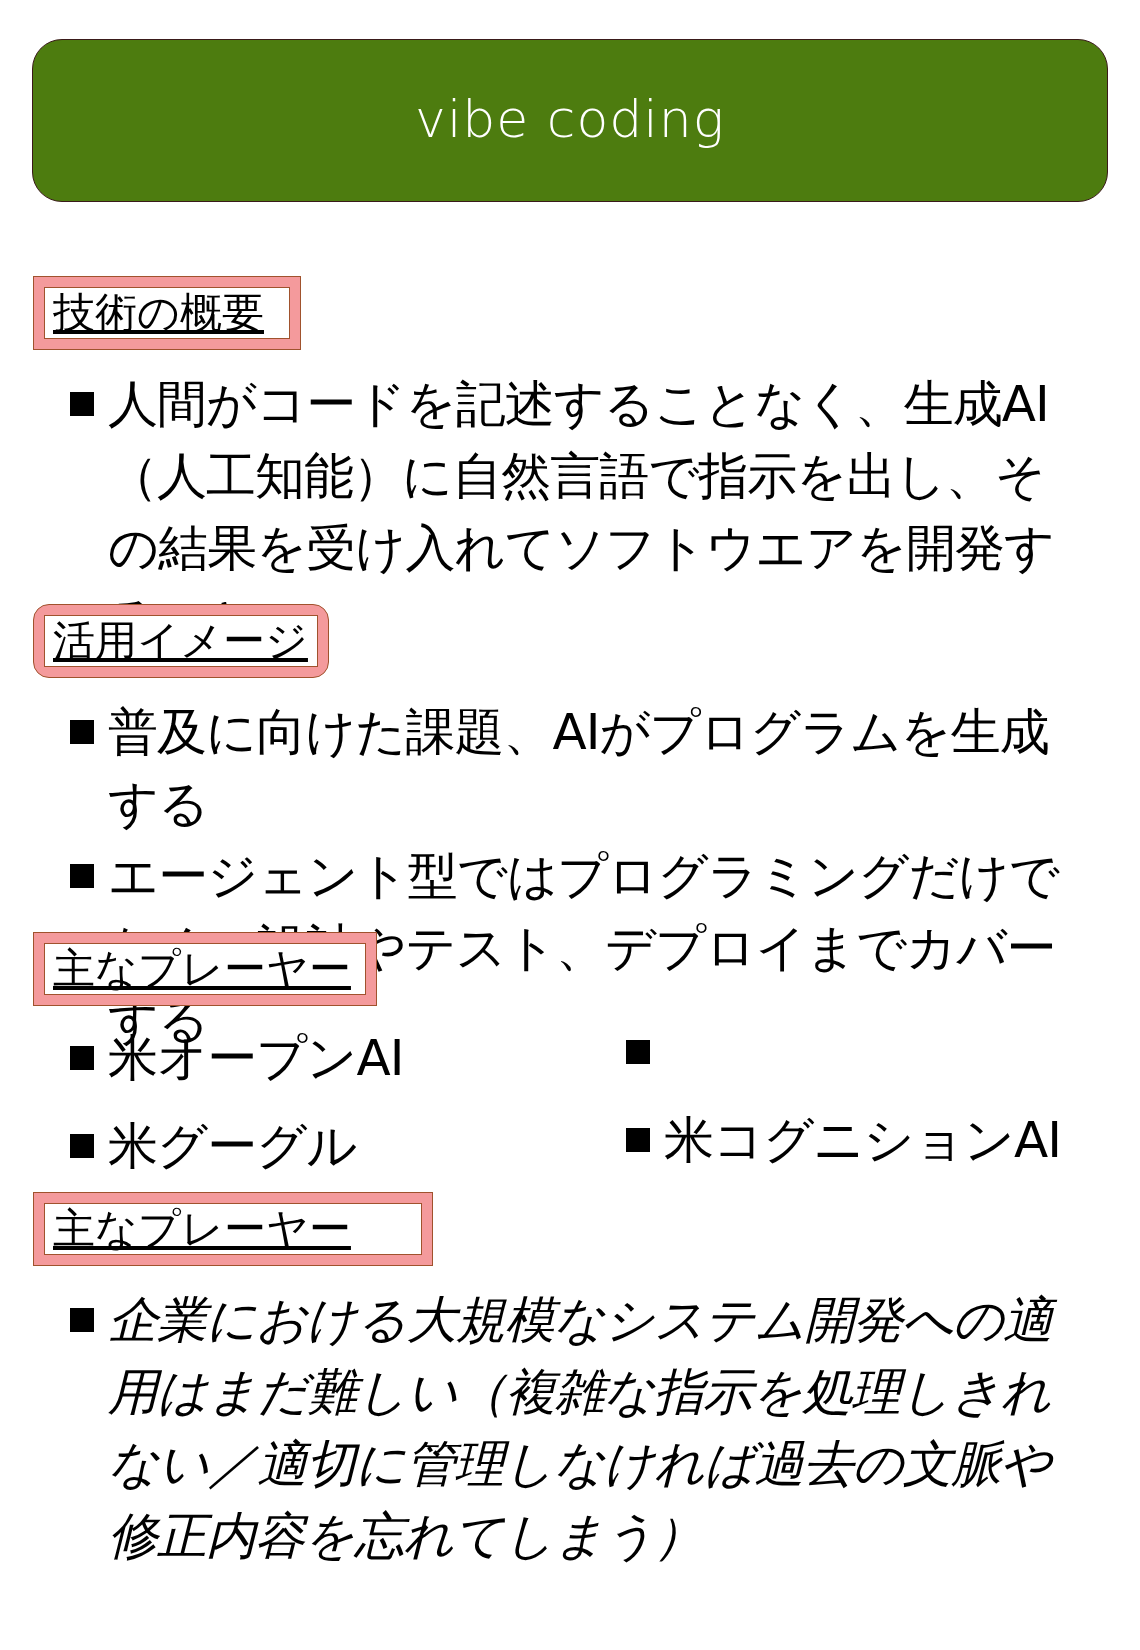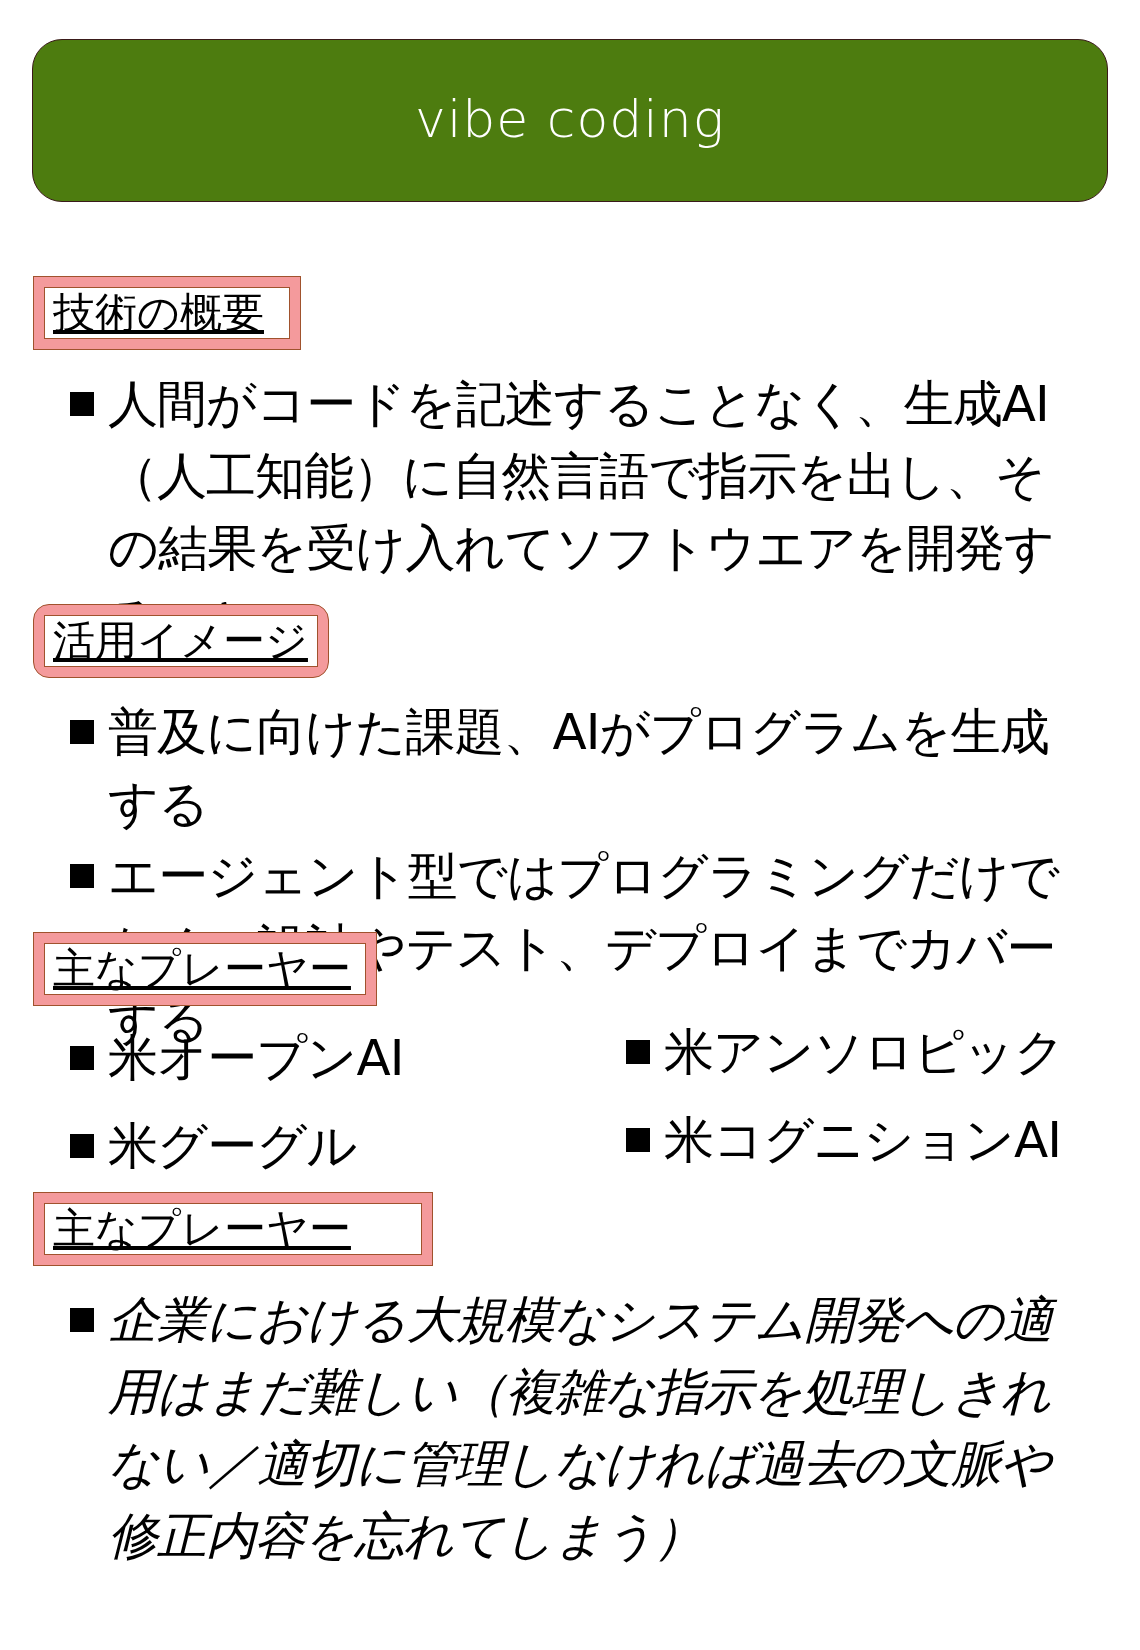--- a/index.html
+++ b/index.html
@@ -130,21 +130,20 @@
 <div class="section-heading" style="top:932px; width:344px;">
   <div class="section-heading-inner">主なプレーヤー</div>
 </div>
 <div class="two-col" style="top:1022px;">
   <div class="bullet-item">
     <span class="bullet-mark"></span>
     <span class="bullet-text">米オープンAI</span>
   </div>
   <div class="bullet-item" style="margin-top:-6px;">
     <span class="bullet-mark"></span>
-    <span class="bullet-text">米アンソロピック</span>
   </div>
   <div class="bullet-item">
     <span class="bullet-mark"></span>
     <span class="bullet-text">米グーグル</span>
   </div>
   <div class="bullet-item" style="margin-top:-6px;">
     <span class="bullet-mark"></span>
     <span class="bullet-text">米コグニションAI</span>
   </div>
 </div>

